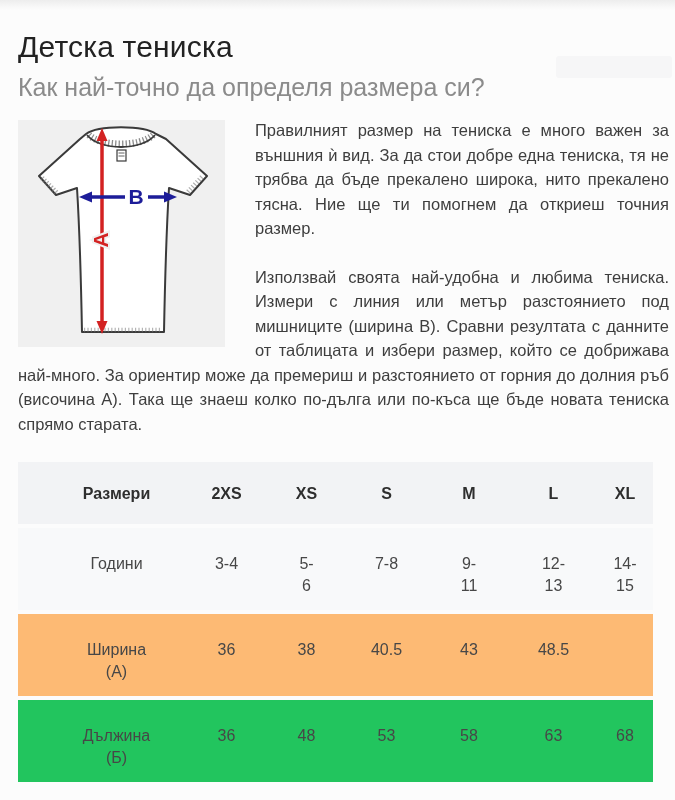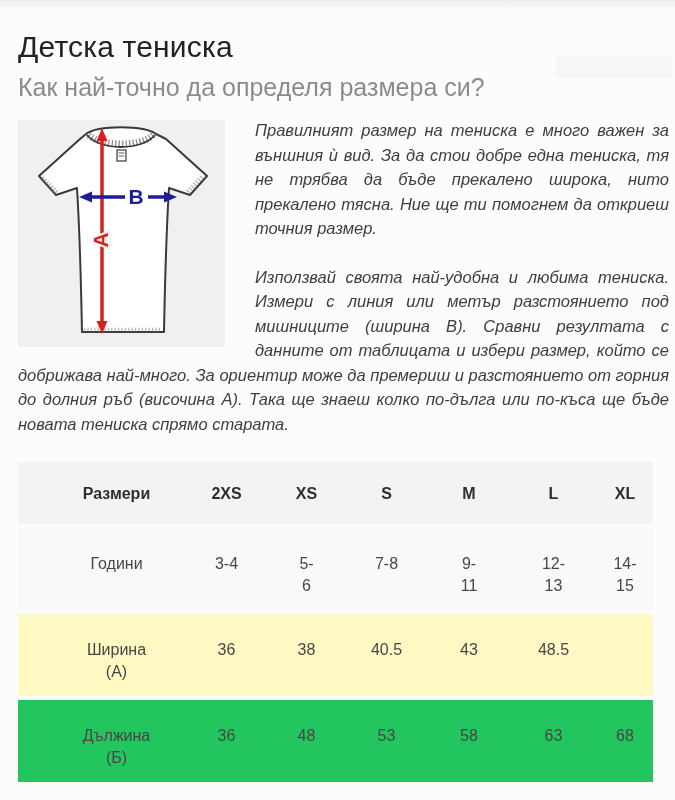--- a/index.html
+++ b/index.html
@@ -34,21 +34,20 @@
     float:left;
     width:207px;height:227px;
     margin:2px 30px 10px 0;
     background:#f0f0f0;
   }
   .figure svg{display:block;width:207px;height:227px;}
   p.body-text{
     margin:0 0 0 0;
     font-size:16.5px;line-height:24.5px;
     color:#3e3e3e;
-    font-style:italic;
   }
   p.body-text + p.body-text{margin-top:24px;}
   .content:after{content:"";display:block;clear:both;}
 
   .size-table{
     margin-top:26px;
     width:635px;
     font-size:16px;
   }
   .t-row{
@@ -57,21 +56,21 @@
     padding:25px 0 13px 30px;
     margin-bottom:4px;
     color:#474747;
   }
   .t-row.t-header{
     background:#f2f3f5;
     font-weight:bold;color:#2e2e2e;
     padding:21px 0 19px 30px;
   }
   .t-row.band-light{background:#f8f9fa;}
-  .t-row.band-white{background:#fef9c3;}
+  .t-row.band-white{background:#fdba74;}
   .t-row.band-gray{background:#22c55e;}
   .cell{white-space:pre-line;line-height:22px;text-align:center;}
 </style>
 </head>
 <body>
 
 <div class="top-strip"></div>
 <div class="faint-highlight"></div>
 
 <div class="page">

